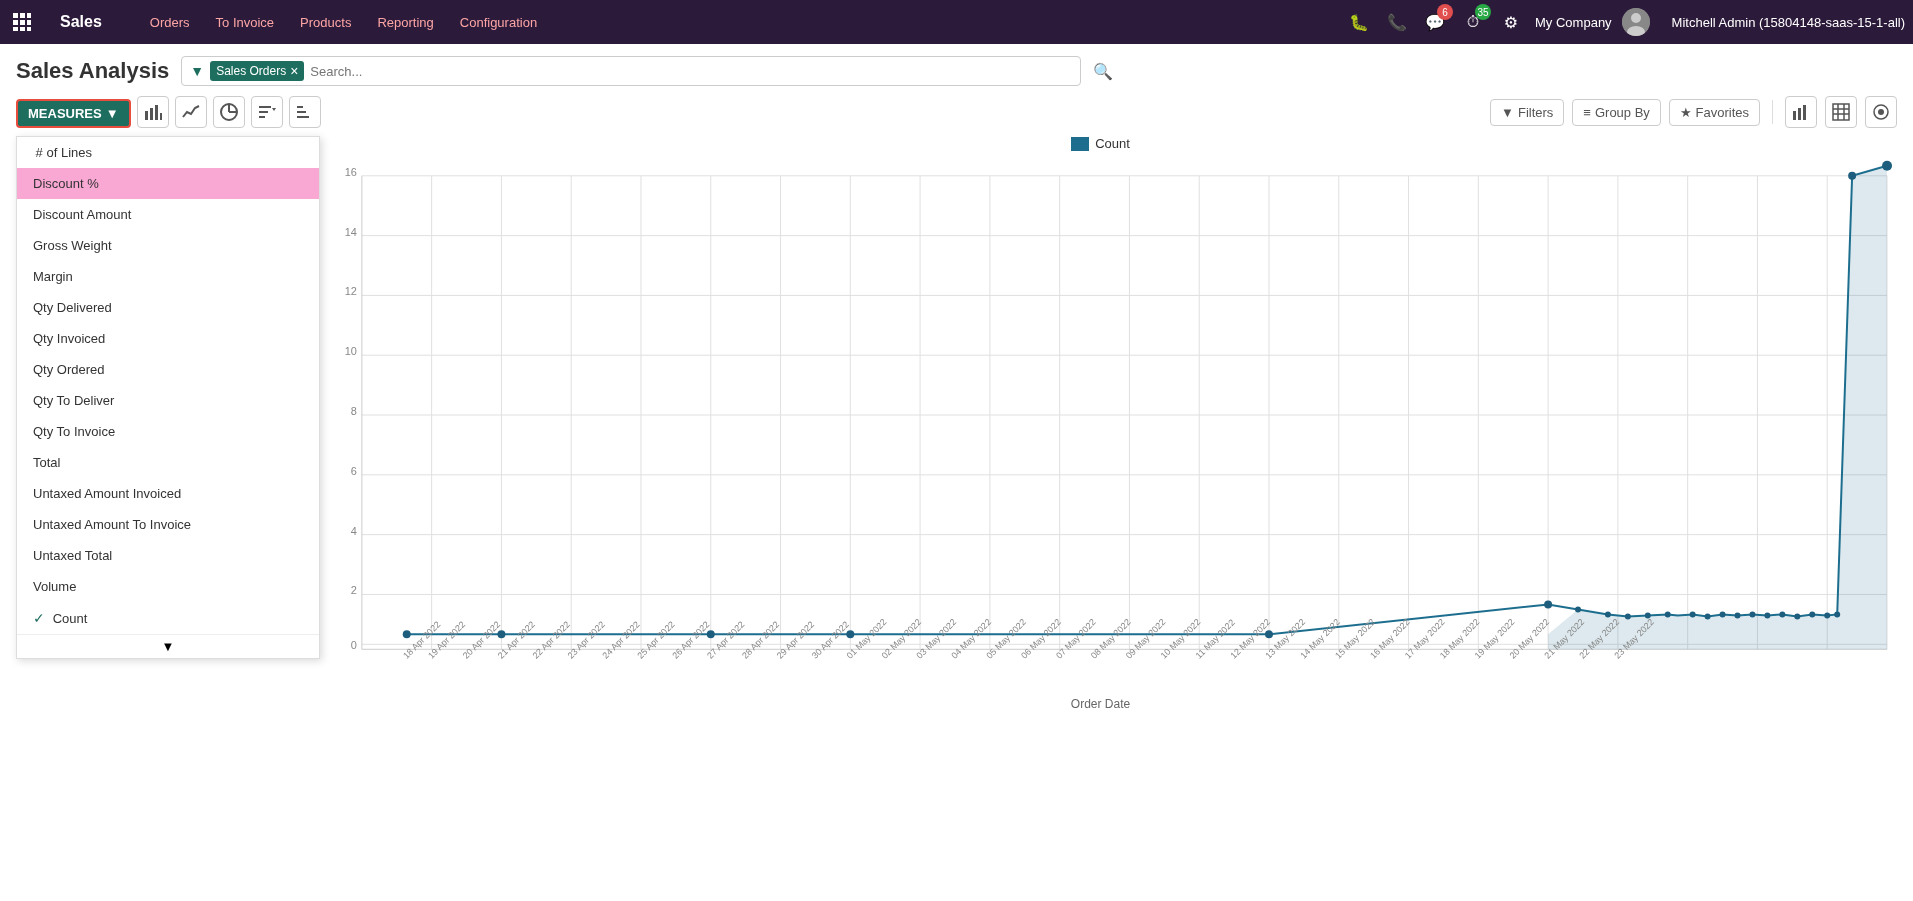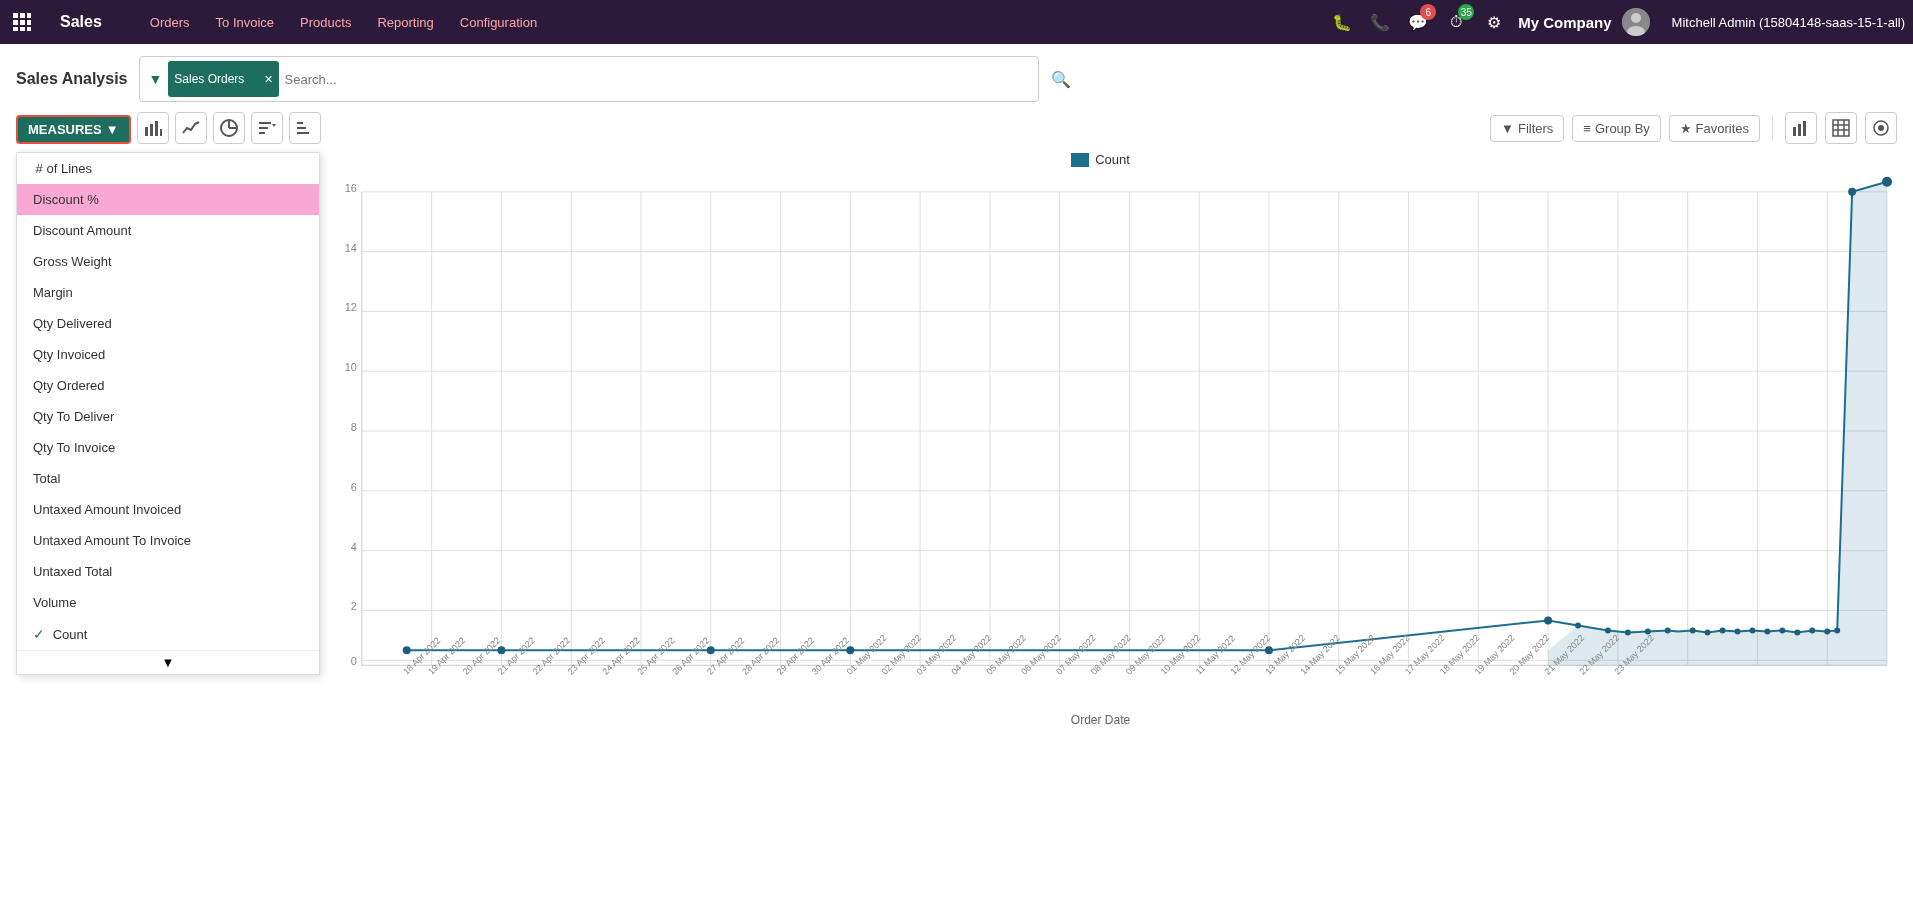--- a/index.html
+++ b/index.html
@@ -43,46 +43,46 @@
       cursor: pointer; color: #fff; font-size: 16px; position: relative;
     }
     .badge {
       position: absolute; top: -4px; right: -4px;
       background: #e04e4e; color: #fff; border-radius: 50%;
       font-size: 10px; width: 16px; height: 16px;
       display: flex; align-items: center; justify-content: center;
     }
     .badge-green { background: #28a745; }
     .nav-company {
-      color: #fff; font-size: 15px; cursor: pointer; font-weight: bold;
+      color: #fff; font-size: 13px; cursor: pointer;
     }
     .nav-avatar {
       width: 28px; height: 28px; border-radius: 50%; background: #888;
       display: flex; align-items: center; justify-content: center;
       overflow: hidden; cursor: pointer;
     }
     .nav-user {
       color: #fff; font-size: 13px; cursor: pointer; margin-left: 12px;
     }
 
     
     .page-content {
       padding: 12px 16px;
     }
     .page-title {
-      font-size: 16px; font-weight: bold; color: #333; margin-bottom: 0;
+      font-size: 22px; font-weight: bold; color: #333; margin-bottom: 0;
     }
     .search-bar {
       display: flex; align-items: center; border: 1px solid #ccc; border-radius: 4px;
       padding: 4px 8px; flex: 1; gap: 6px; background: #fff;
     }
     .filter-tag {
-      display: flex; align-items: center; gap: 20px;
+      display: flex; align-items: center; gap: 4px;
       background: #1d6e5e; color: #fff; border-radius: 3px;
-      padding: 10px 6px; font-size: 12px;
+      padding: 2px 6px; font-size: 12px;
     }
     .filter-tag-x { cursor: pointer; font-size: 14px; }
     .search-input {
       border: none; outline: none; flex: 1; font-size: 13px; color: #666;
     }
     .search-icon { color: #888; font-size: 16px; cursor: pointer; }
 
     
     .chart-toolbar {
       display: flex; align-items: flex-end; gap: 6px; margin-bottom: 8px;

